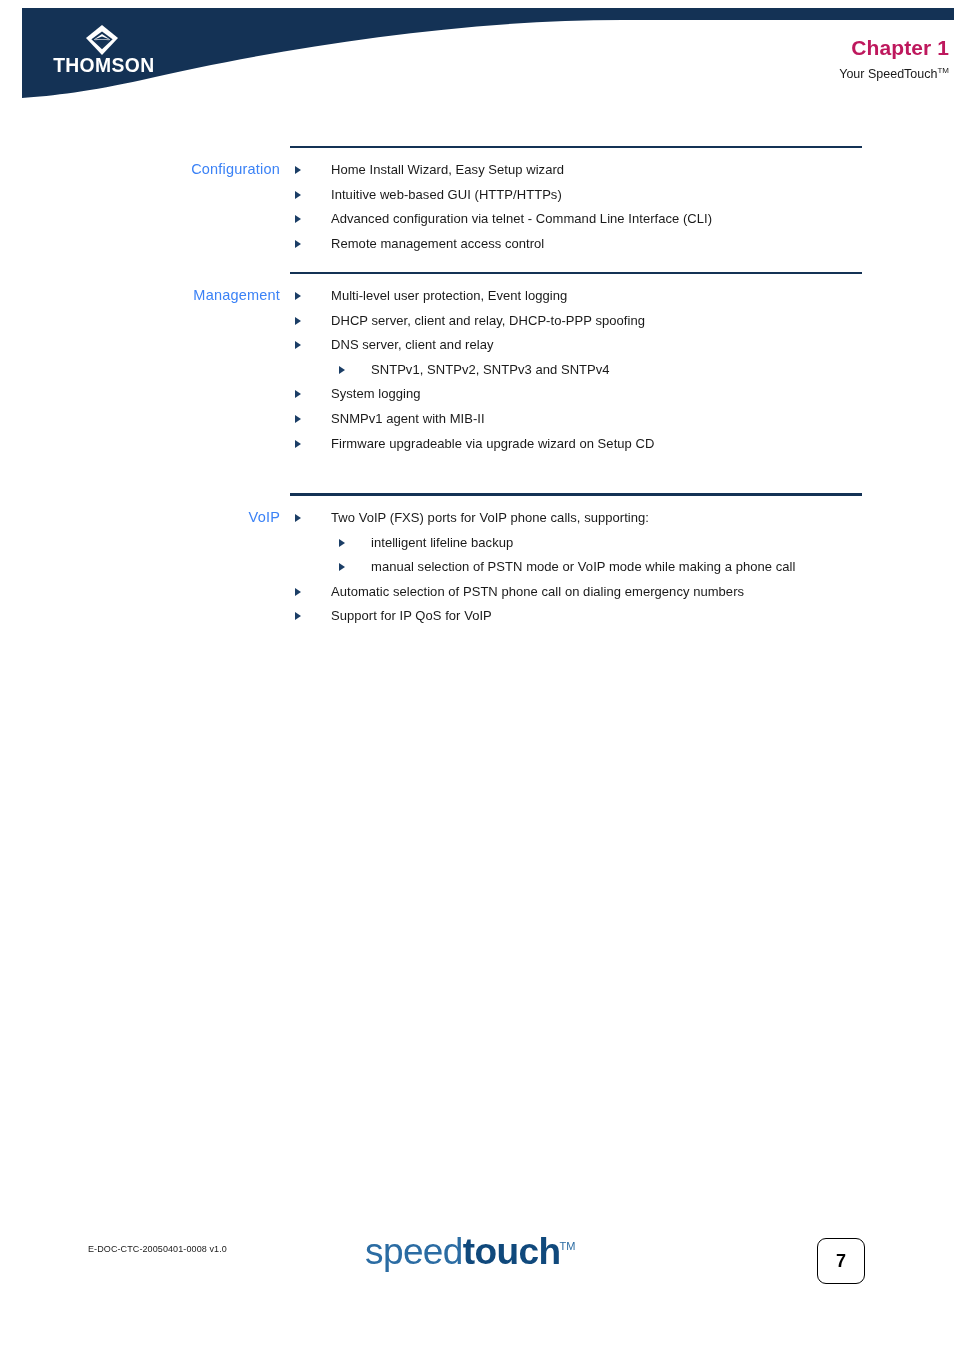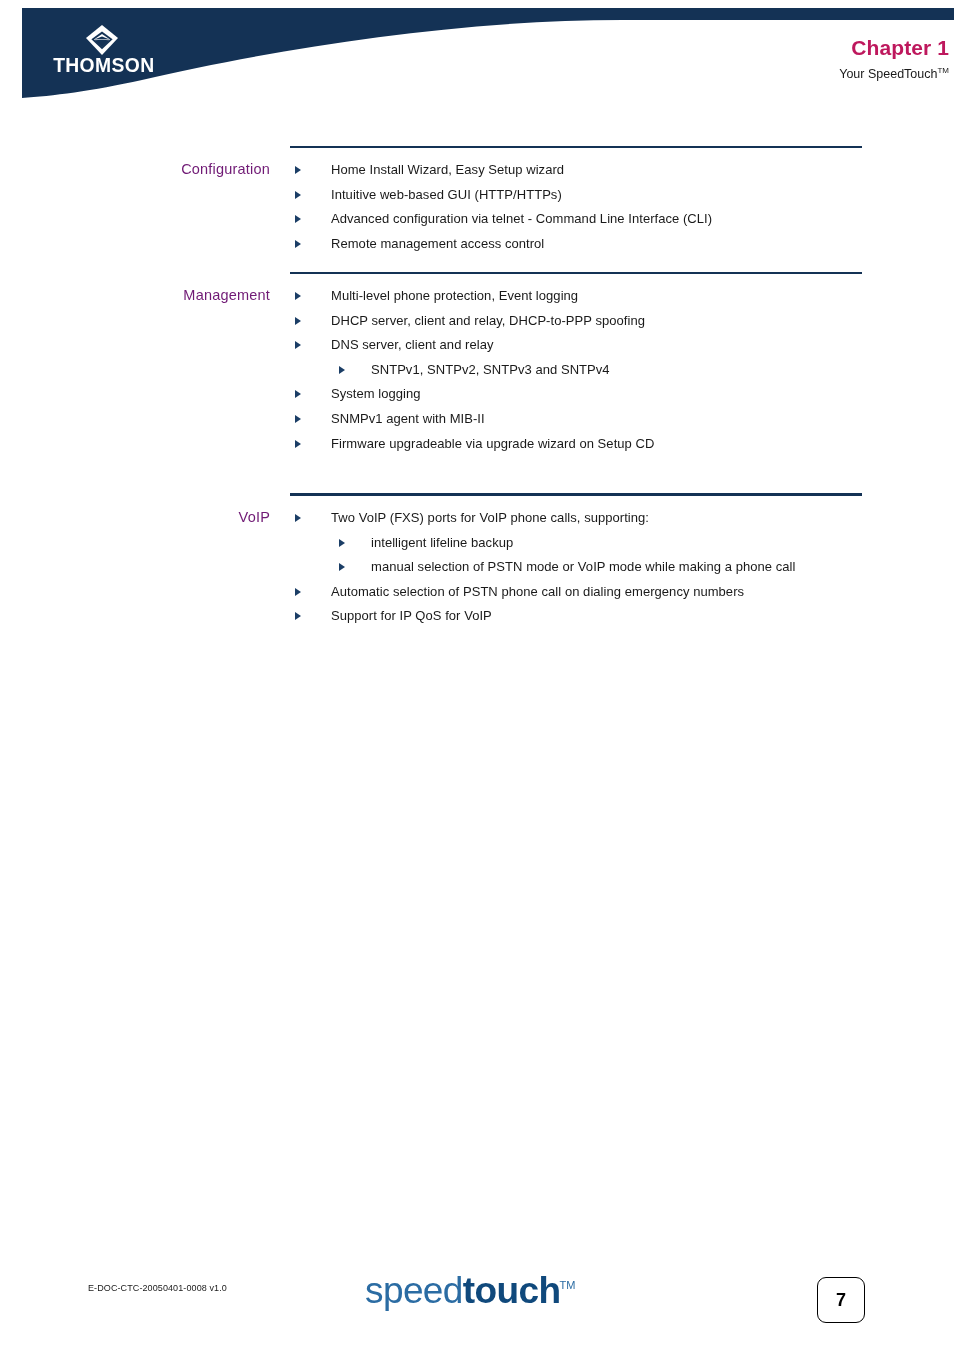--- a/index.html
+++ b/index.html
@@ -97,23 +97,23 @@
   }
   .section-rule {
     position: absolute;
     left: 290px;
     width: 572px;
     background: #143255;
   }
   .section-label {
     position: absolute;
     width: 200px;
-    left: 70px;
+    left: 80px;
     text-align: right;
-    color: #701a75;
+    color: #3b82f6;
     font-size: 14.5px;
     line-height: 18px;
     letter-spacing: 0.2px;
   }
   .bullet-list {
     position: absolute;
     left: 290px;
     width: 600px;
   }
   .bullet-item {
@@ -146,21 +146,20 @@
     margin-left: 81px;
   }
 
   
   #page-footer {
     position: absolute;
     left: 0;
     top: 1230px;
     width: 954px;
     height: 70px;
-    margin-top: 39px;
   }
   #doc-code {
     position: absolute;
     left: 88px;
     top: 14px;
     color: #1a1a1a;
     font-size: 9px;
     letter-spacing: 0.1px;
   }
   #speedtouch-logo {
@@ -260,21 +259,21 @@
           <span class="bullet-text">Remote management access control</span>
         </div>
       </div>
     </div>
     <div class="section">
       <div class="section-rule" style="top: 272px; height: 2px;"></div>
       <div class="section-label" style="top: 286px;">Management</div>
       <div class="bullet-list" style="top: 284px;">
         <div class="bullet-item">
           <span class="bullet-icon"></span>
-          <span class="bullet-text">Multi-level phone protection, Event logging</span>
+          <span class="bullet-text">Multi-level user protection, Event logging</span>
         </div>
         <div class="bullet-item">
           <span class="bullet-icon"></span>
           <span class="bullet-text">DHCP server, client and relay, DHCP-to-PPP spoofing</span>
         </div>
         <div class="bullet-item">
           <span class="bullet-icon"></span>
           <span class="bullet-text">DNS server, client and relay</span>
         </div>
         <div class="bullet-item nested">

